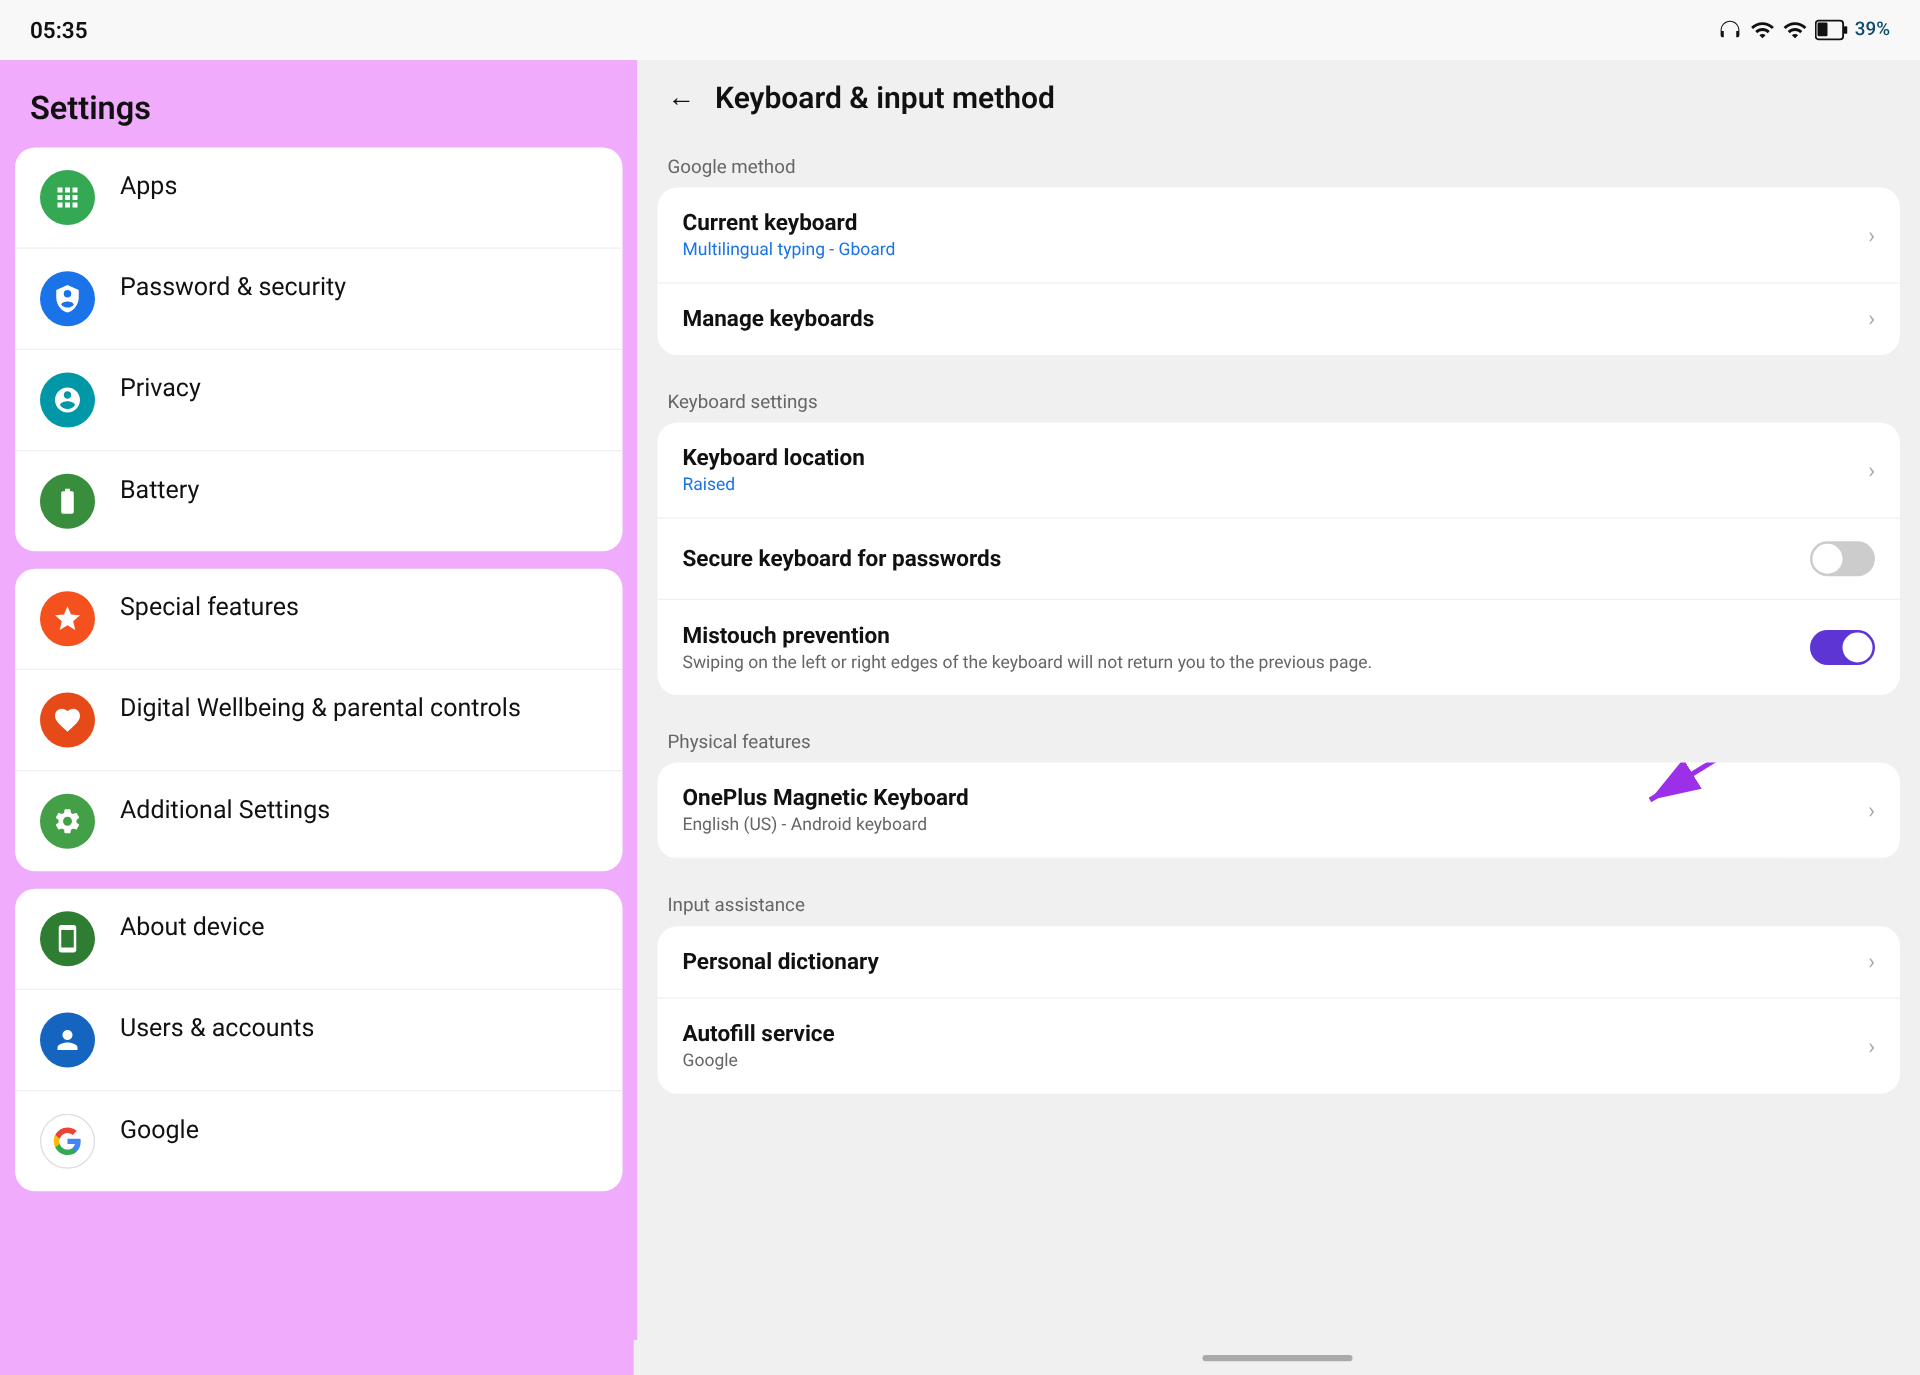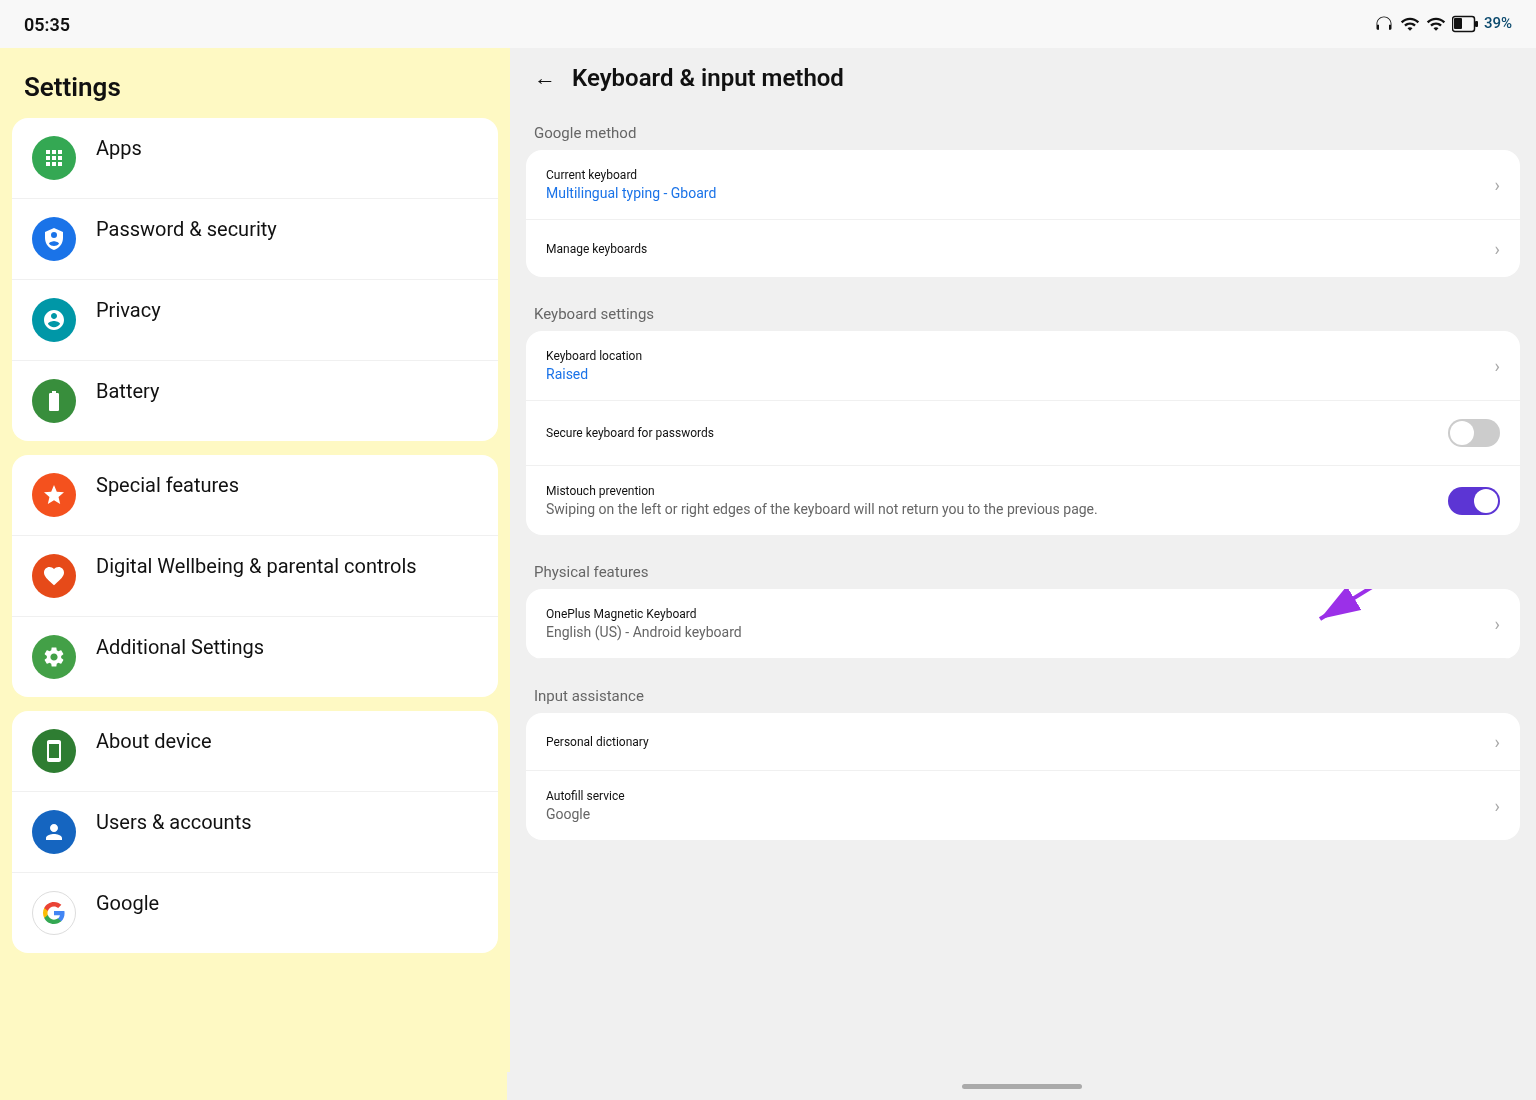--- a/index.html
+++ b/index.html
@@ -46,21 +46,21 @@
       left: 0;
       width: 1536px;
       height: 1052px;
       display: flex;
     }
 
     
     .sidebar {
       width: 510px;
       height: 100%;
-      background: #fef9c3;
+      background: #f0abfc;
       padding: 16px 12px;
       overflow-y: auto;
     }
     .sidebar-title {
       font-size: 26px;
       font-weight: 600;
       color: #111;
       padding: 8px 12px 16px 12px;
     }
     .sidebar-card {
@@ -156,23 +156,23 @@
       border-bottom: 1px solid #f0f0f0;
       cursor: pointer;
     }
     .settings-item:last-child {
       border-bottom: none;
     }
     .settings-item-left {
       flex: 1;
     }
     .settings-item-title {
-      font-size: 12px;
-      color: #111;
-      font-weight: 400;
+      font-size: 18px;
+      color: #111;
+      font-weight: 700;
     }
     .settings-item-subtitle {
       font-size: 14px;
       color: #1a73e8;
       margin-top: 3px;
     }
     .settings-item-subtitle-gray {
       font-size: 14px;
       color: #666;
       margin-top: 3px;

